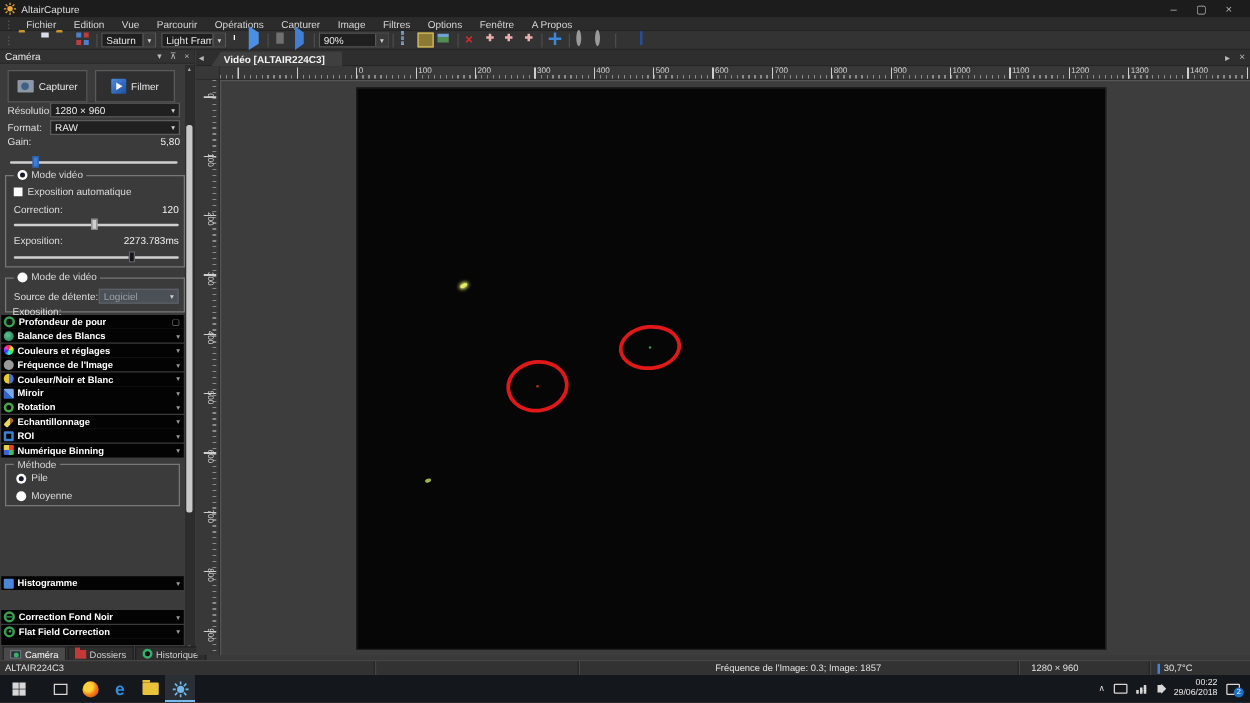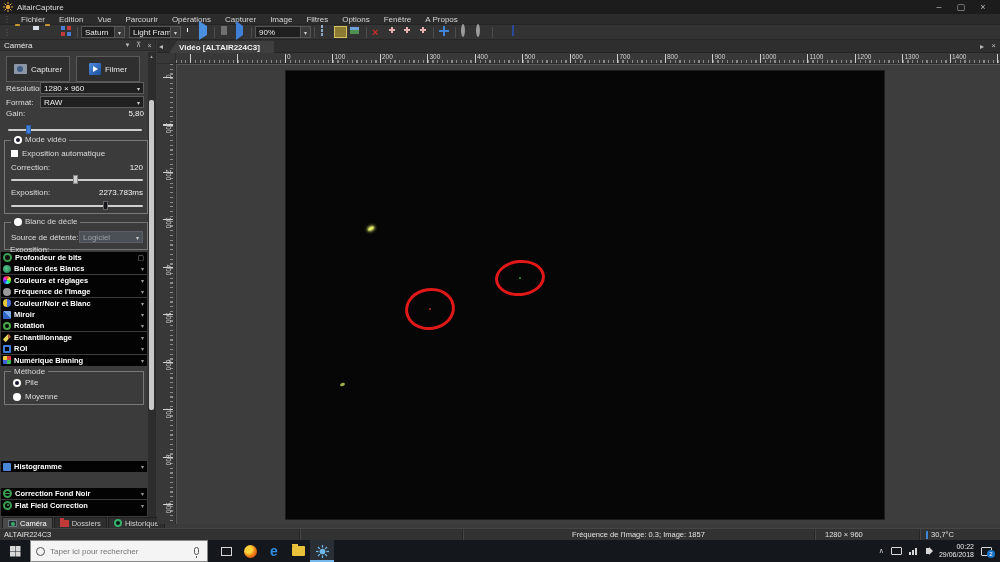--- a/index.html
+++ b/index.html
@@ -323,37 +323,37 @@
       </div>
       <div class="slider" style="left:6px; top:60px; width:132px">
         <span class="track"></span>
           <span class="thumb dark" style="left:92px"></span>
       </div>
     </div>
 
     <div class="gbox" style="left:4px; top:182px; width:144px; height:28px">
       <span class="legend" style="top:-6px">
         <span class="radio"></span>
-        <span>Blanc de décle</span>
+        <span>Mode de vidéo</span>
       </span>
       <div class="frow" style="left:6px; top:10px; width:132px">
         <span class="lbl">Source de détente:</span>
       </div>
       <div class="pcombo disabled" style="left:74px; top:8px; width:64px">
         <span class="cv">Logiciel</span>
         <span class="ca">▾</span>
       </div>
     </div>
     <div class="frow" style="left:10px; top:205px">
       <span class="lbl">Exposition:</span>
     </div>
 
     <div class="sec" style="top:212px">
       <span class="si ring"></span>
-      <span class="sl">Profondeur de bits</span>
+      <span class="sl">Profondeur de pour</span>
       <span class="sch" style="font-size:7px">▢</span>
     </div>
     <div class="sec" style="top:223.4px">
       <span class="si teal"></span>
       <span class="sl">Balance des Blancs</span>
       <span class="sch">▾</span>
     </div>
     <div class="sec" style="top:234.8px">
       <span class="si wheel"></span>
       <span class="sl">Couleurs et réglages</span>
@@ -517,25 +517,20 @@
     <div class="sb-cell" style="flex:1; border-right:none">
       <span class="sb-temp-bar"></span>
       <span>30,7°C</span>
     </div>
   </div>
 
   <div class="abs taskbar">
     <div class="tstart">
         <span class="winlogo"></span>
       </div>
-    <div class="tsearch">
-      <span class="circ"></span>
-      <input placeholder="Taper ici pour rechercher" style="">
-      <span class="mic"></span>
-    </div>
     <div class="ticon" style="margin-left:6px">
         <span class="tv"></span>
       </div>
     <div class="ticon">
         <span class="ffx"></span>
       </div>
     <div class="ticon">
         <span class="edge">e</span>
       </div>
     <div class="ticon">

